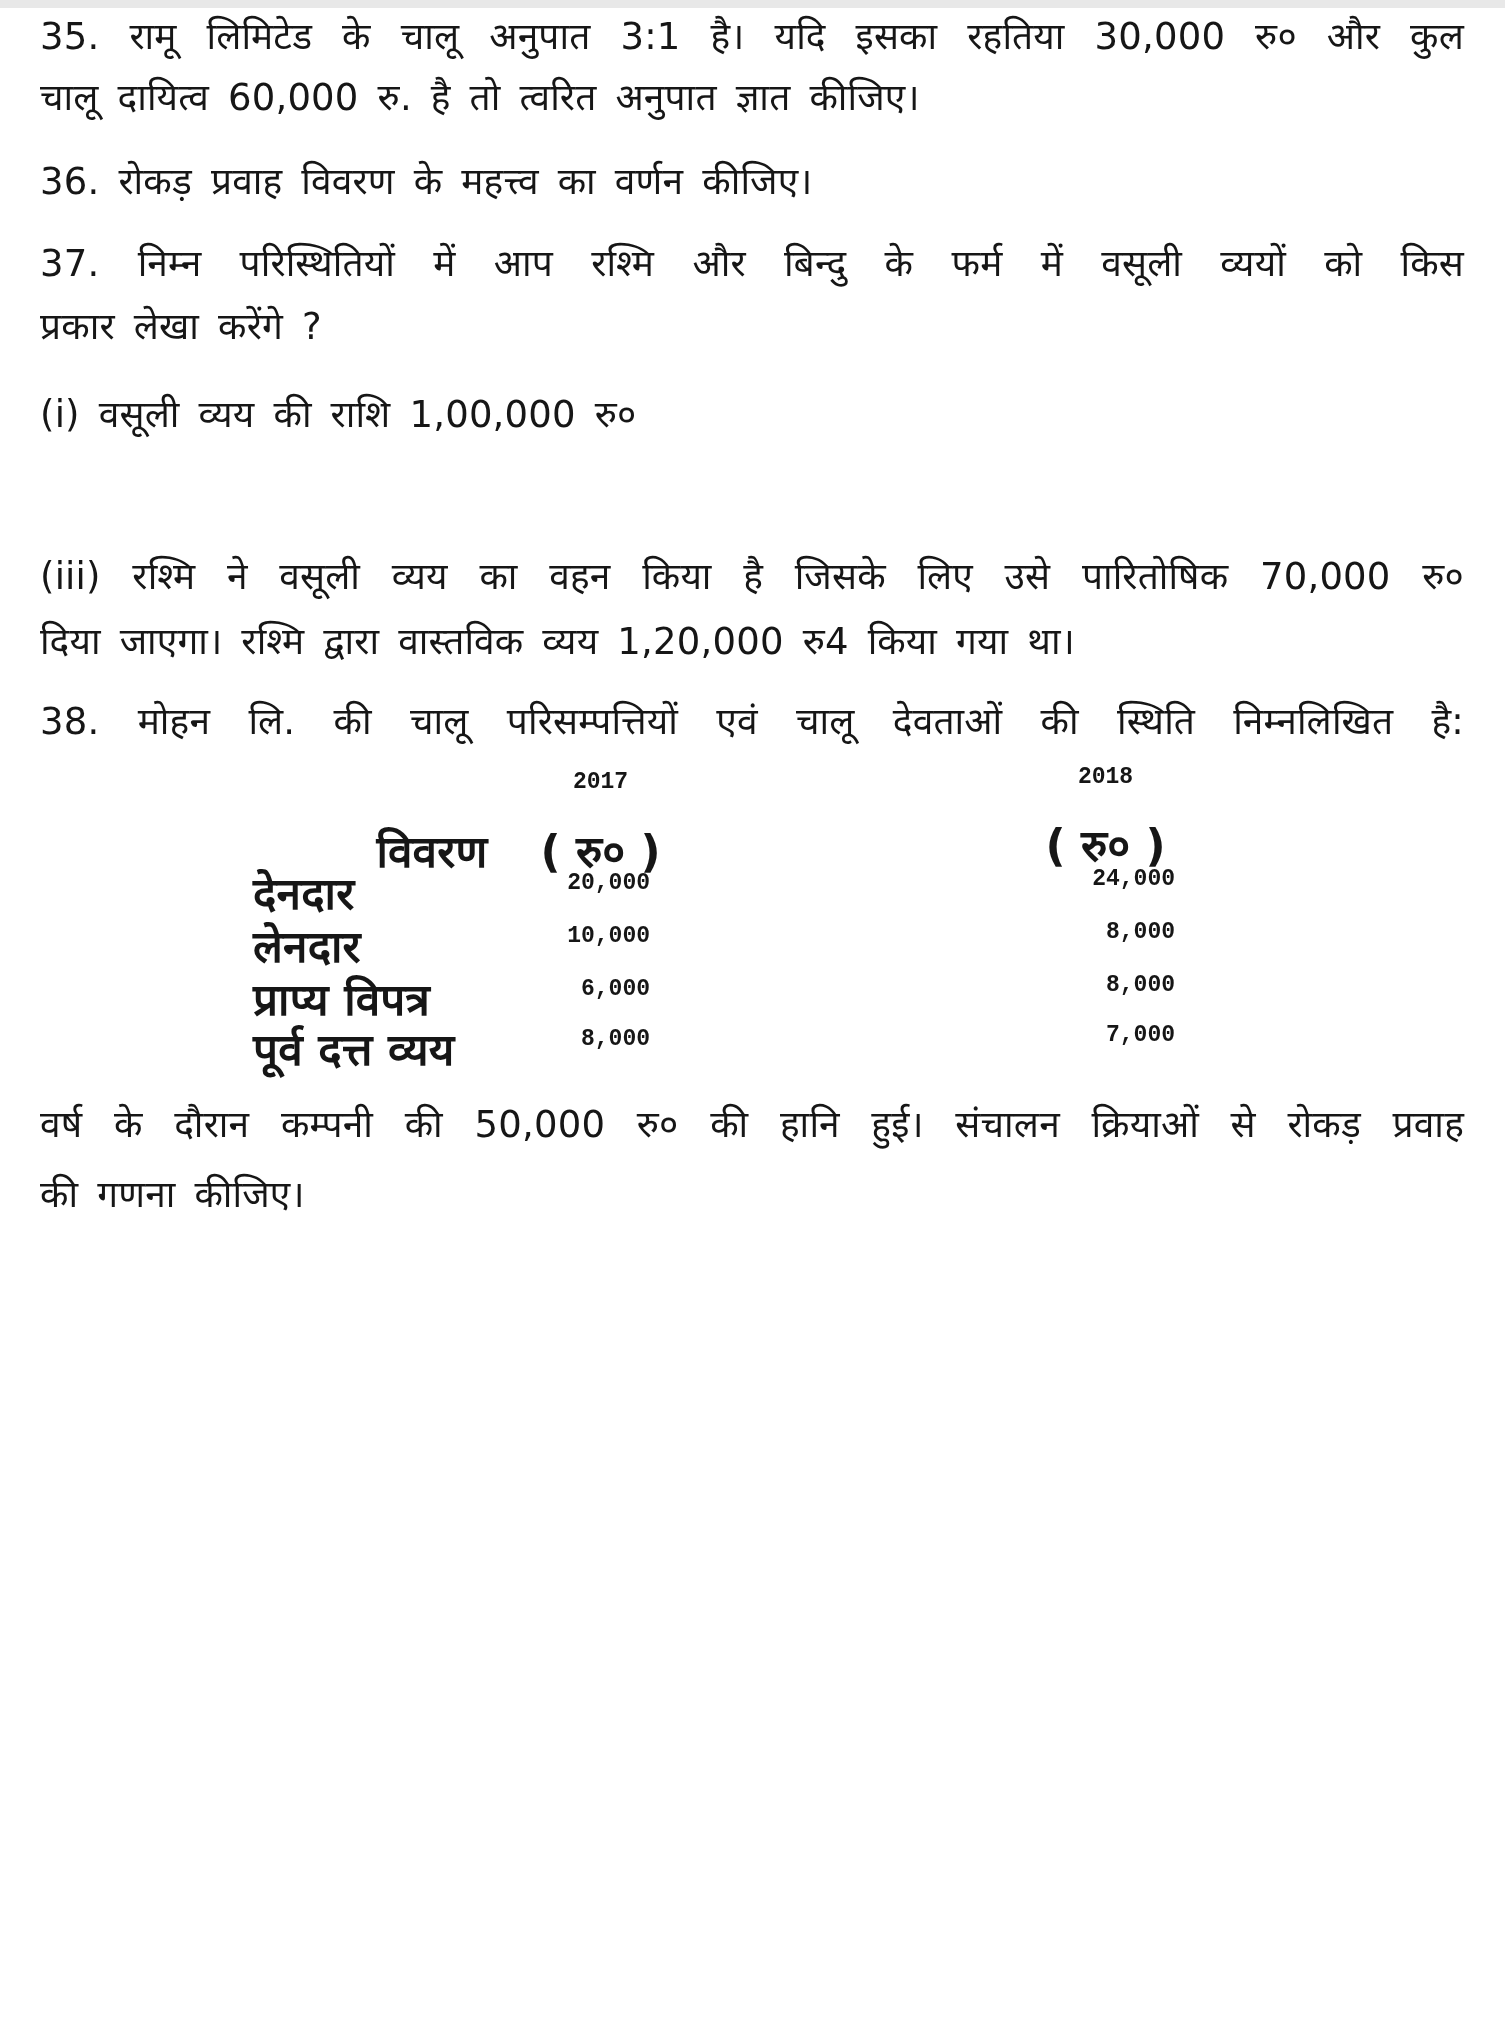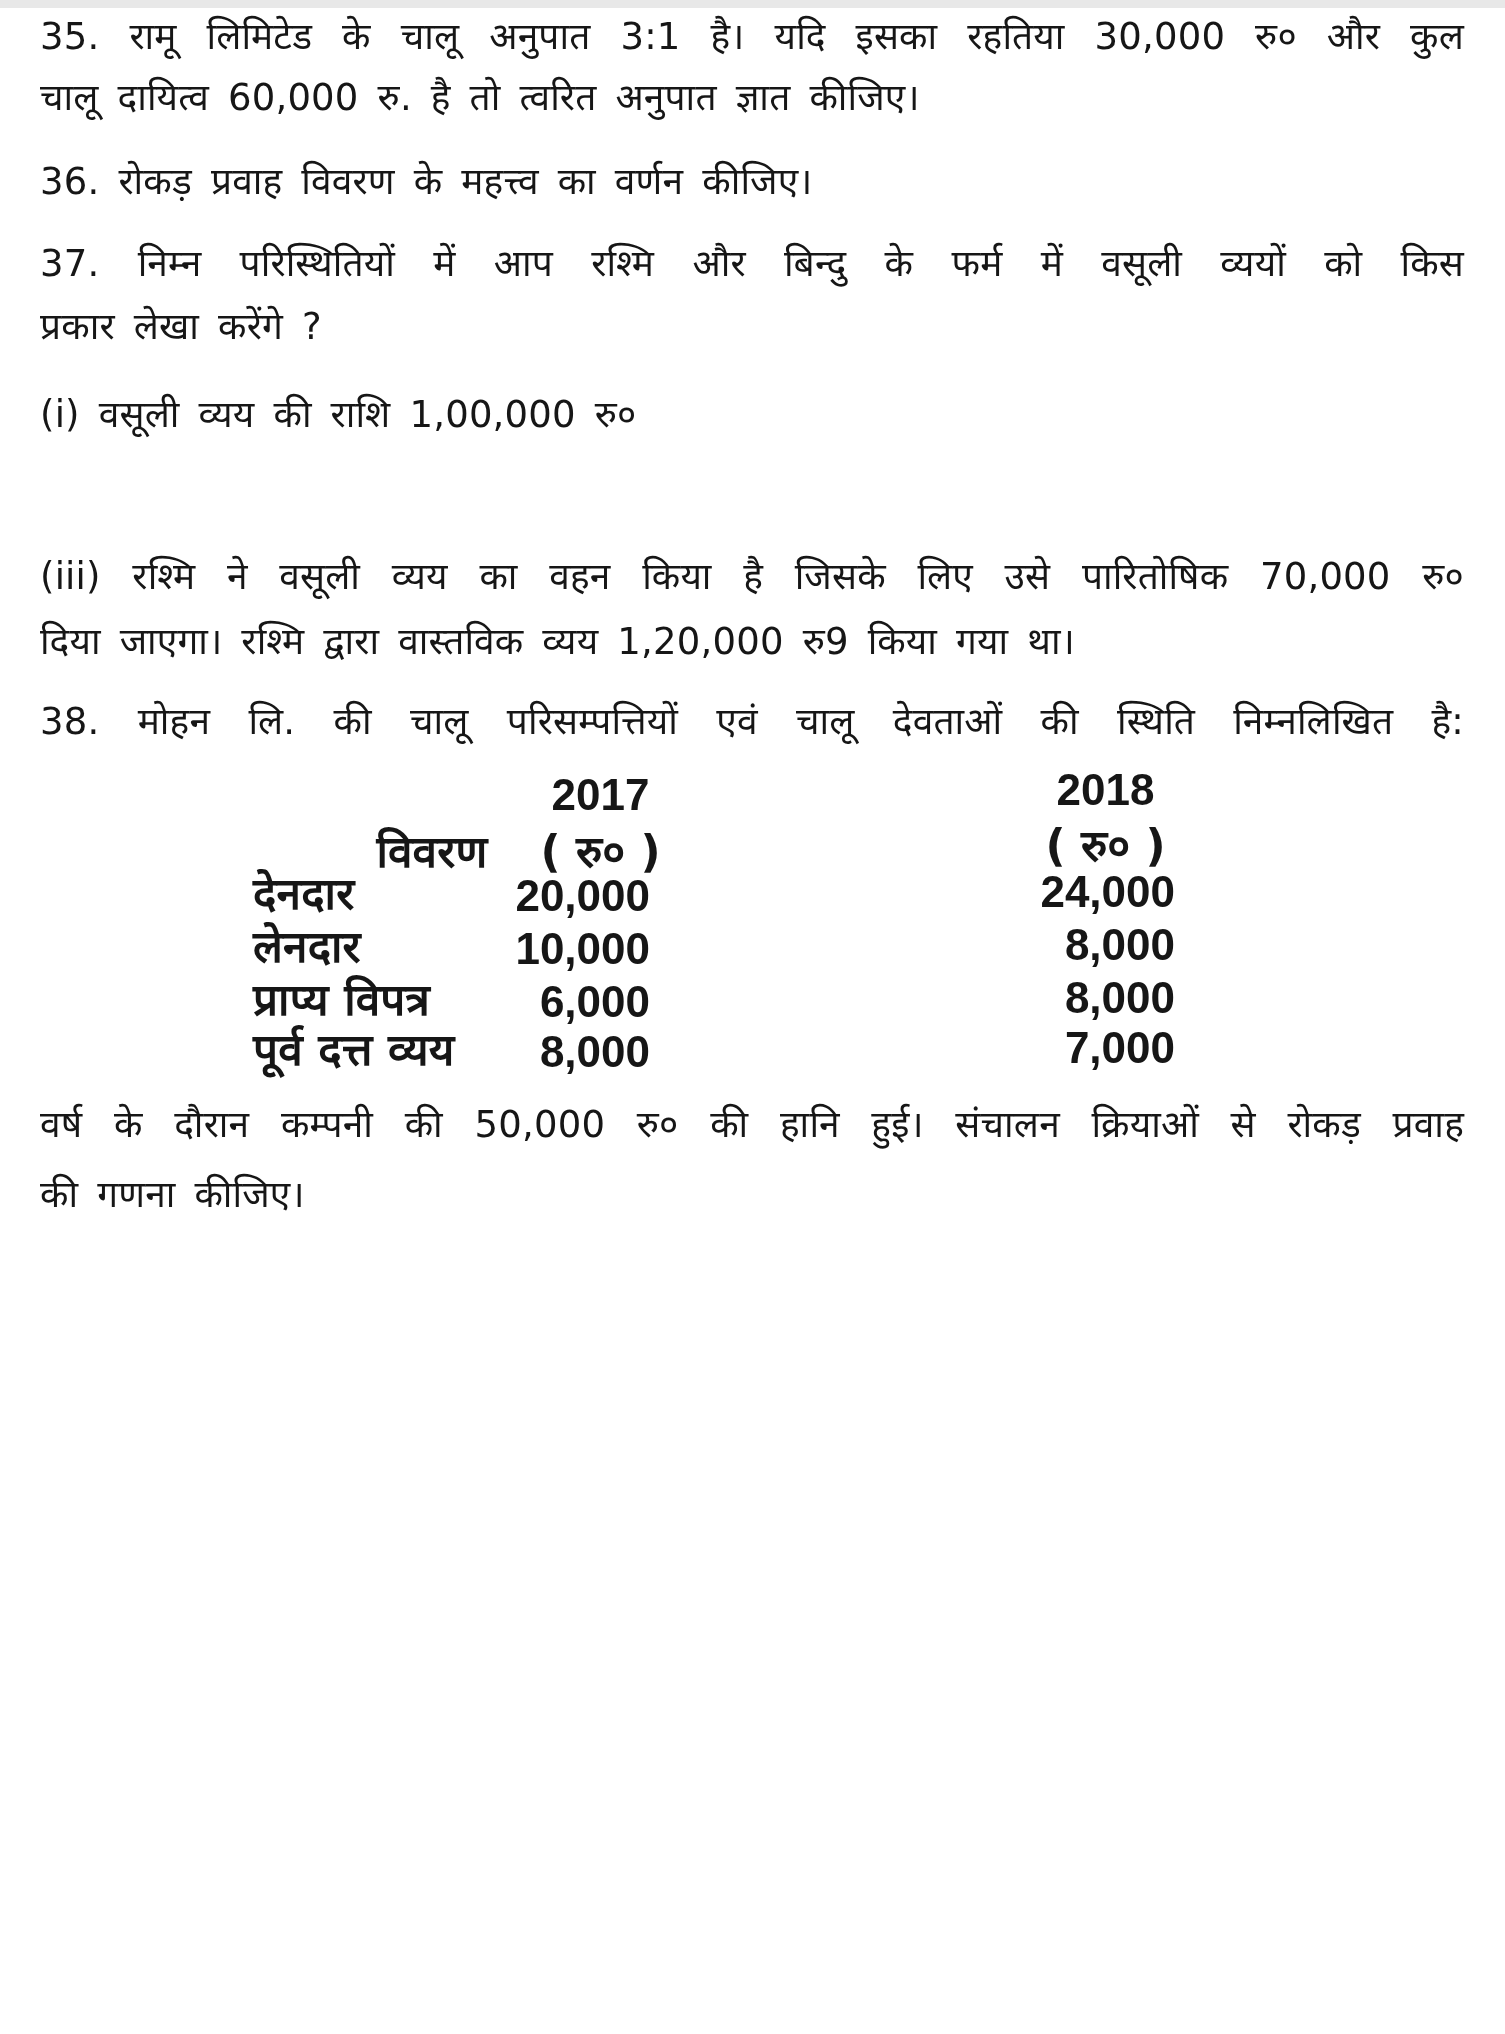--- a/index.html
+++ b/index.html
@@ -28,42 +28,42 @@
     text-align: justify;
     text-align-last: justify;
   }
   .cell {
     position: absolute;
     font-weight: bold;
     font-size: 44px;
     line-height: 1.2;
   }
   .cell.num, .cell.year {
-    font-family: Liberation Sans, sans-serif;
-    font-size: 44px;
+    font-family: Liberation Mono, monospace;
+    font-size: 23px;
   }
   .cell.num { text-align: right; }
   .cell.year, .cell.cur { text-align: center; }
   .cell.label { text-align: left; letter-spacing: 0.2px; }
 </style>
 </head>
 <body>
 
 <div class="page">
 
   <div class="ln full" style="top:5px">35. रामू लिमिटेड के चालू अनुपात 3:1 है। यदि इसका रहतिया 30,000 रु० और कुल</div>
   <div class="ln" style="top:66px">चालू दायित्व 60,000 रु. है तो त्वरित अनुपात ज्ञात कीजिए।</div>
 
   <div class="ln" style="top:150px">36. रोकड़ प्रवाह विवरण के महत्त्व का वर्णन कीजिए।</div>
 
   <div class="ln full" style="top:232px">37. निम्न परिस्थितियों में आप रश्मि और बिन्दु के फर्म में वसूली व्ययों को किस</div>
   <div class="ln" style="top:295px">प्रकार लेखा करेंगे ?</div>
   <div class="ln" style="top:383px">(i) वसूली व्यय की राशि 1,00,000 रु०</div>
   <div class="ln full" style="top:545px">(iii) रश्मि ने वसूली व्यय का वहन किया है जिसके लिए उसे पारितोषिक 70,000 रु०</div>
-  <div class="ln" style="top:610px">दिया जाएगा। रश्मि द्वारा वास्तविक व्यय 1,20,000 रु9 किया गया था।</div>
+  <div class="ln" style="top:610px">दिया जाएगा। रश्मि द्वारा वास्तविक व्यय 1,20,000 रु4 किया गया था।</div>
 
   <div class="ln full" style="top:690px">38. मोहन लि. की चालू परिसम्पत्तियों एवं चालू देवताओं की स्थिति निम्नलिखित है:</div>
 
   <div>
 
     <div class="cell year" style="top:761px; left:528px;  width:145px;">2017</div>
     <div class="cell year" style="top:756px; left:1033px; width:145px;">2018</div>
     <div class="cell label" style="top:818px; left:352px;  width:160px; text-align:center;">विवरण</div>
     <div class="cell cur" style="top:818px; left:528px;  width:145px;">( रु० )</div>
     <div class="cell cur" style="top:812px; left:1033px; width:145px;">( रु० )</div>

